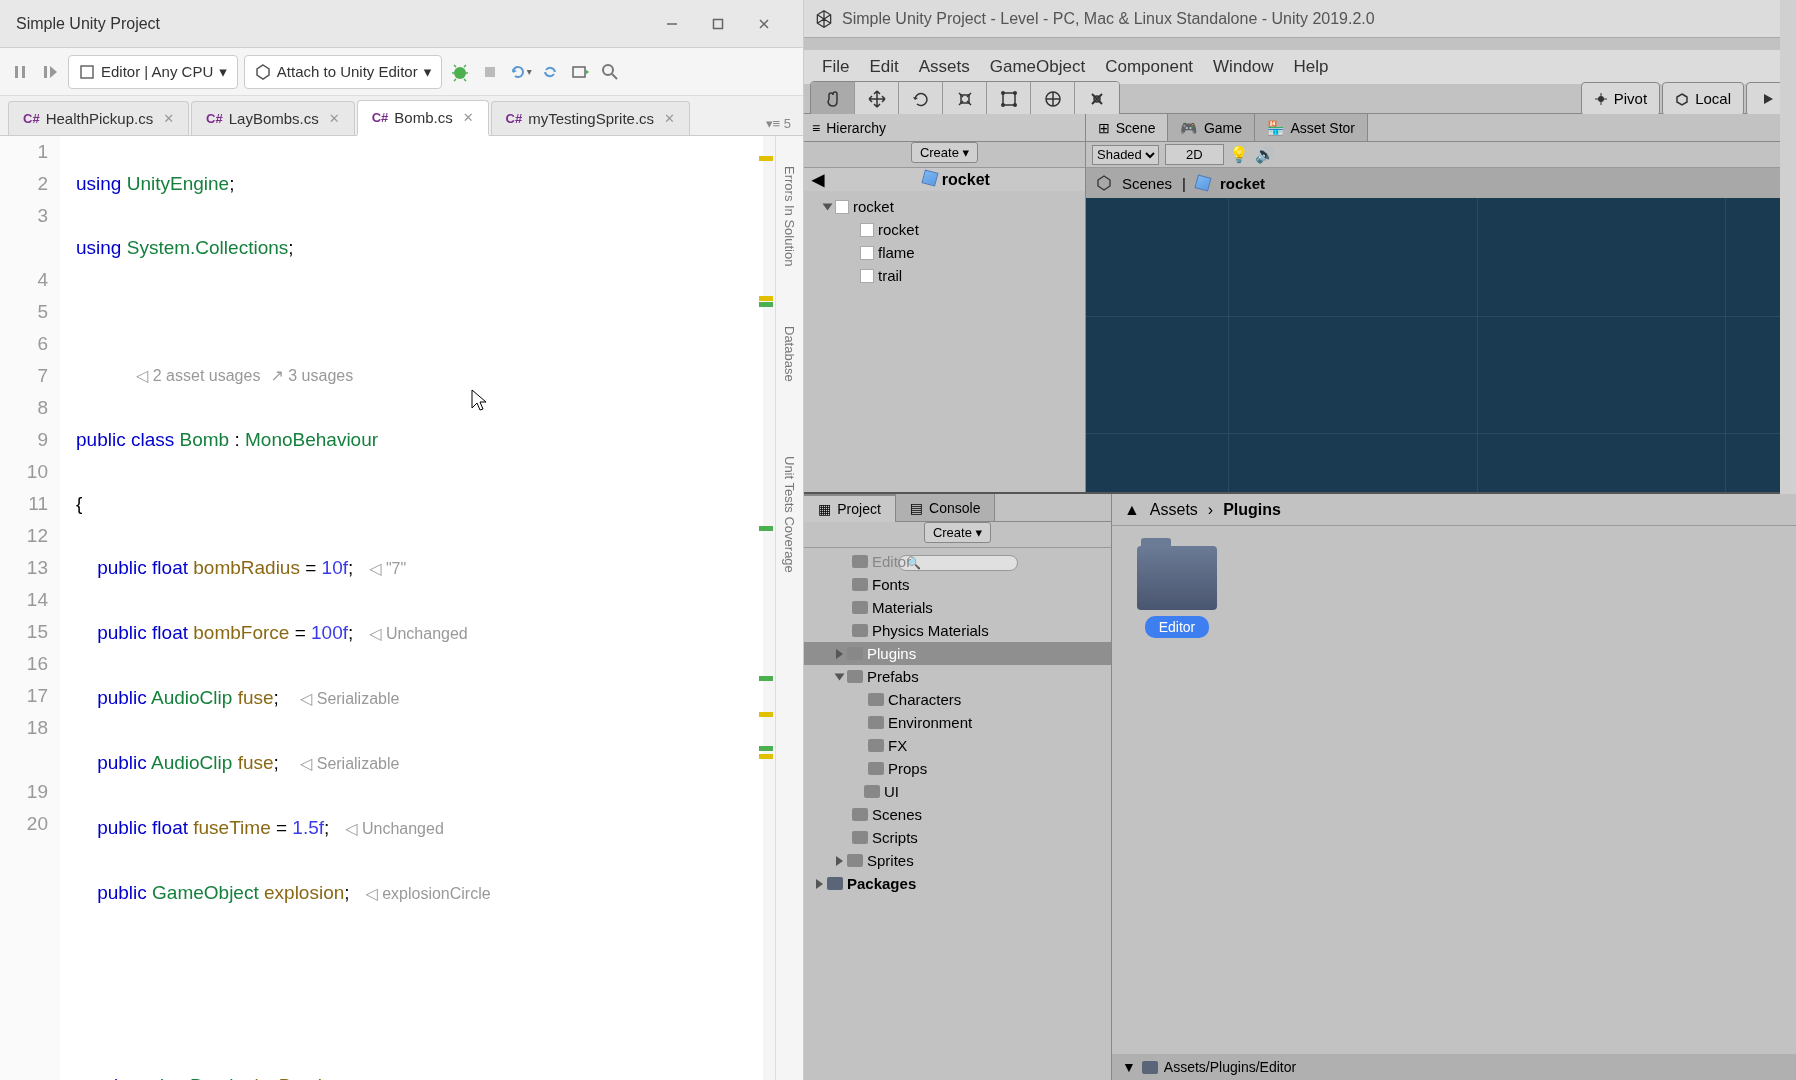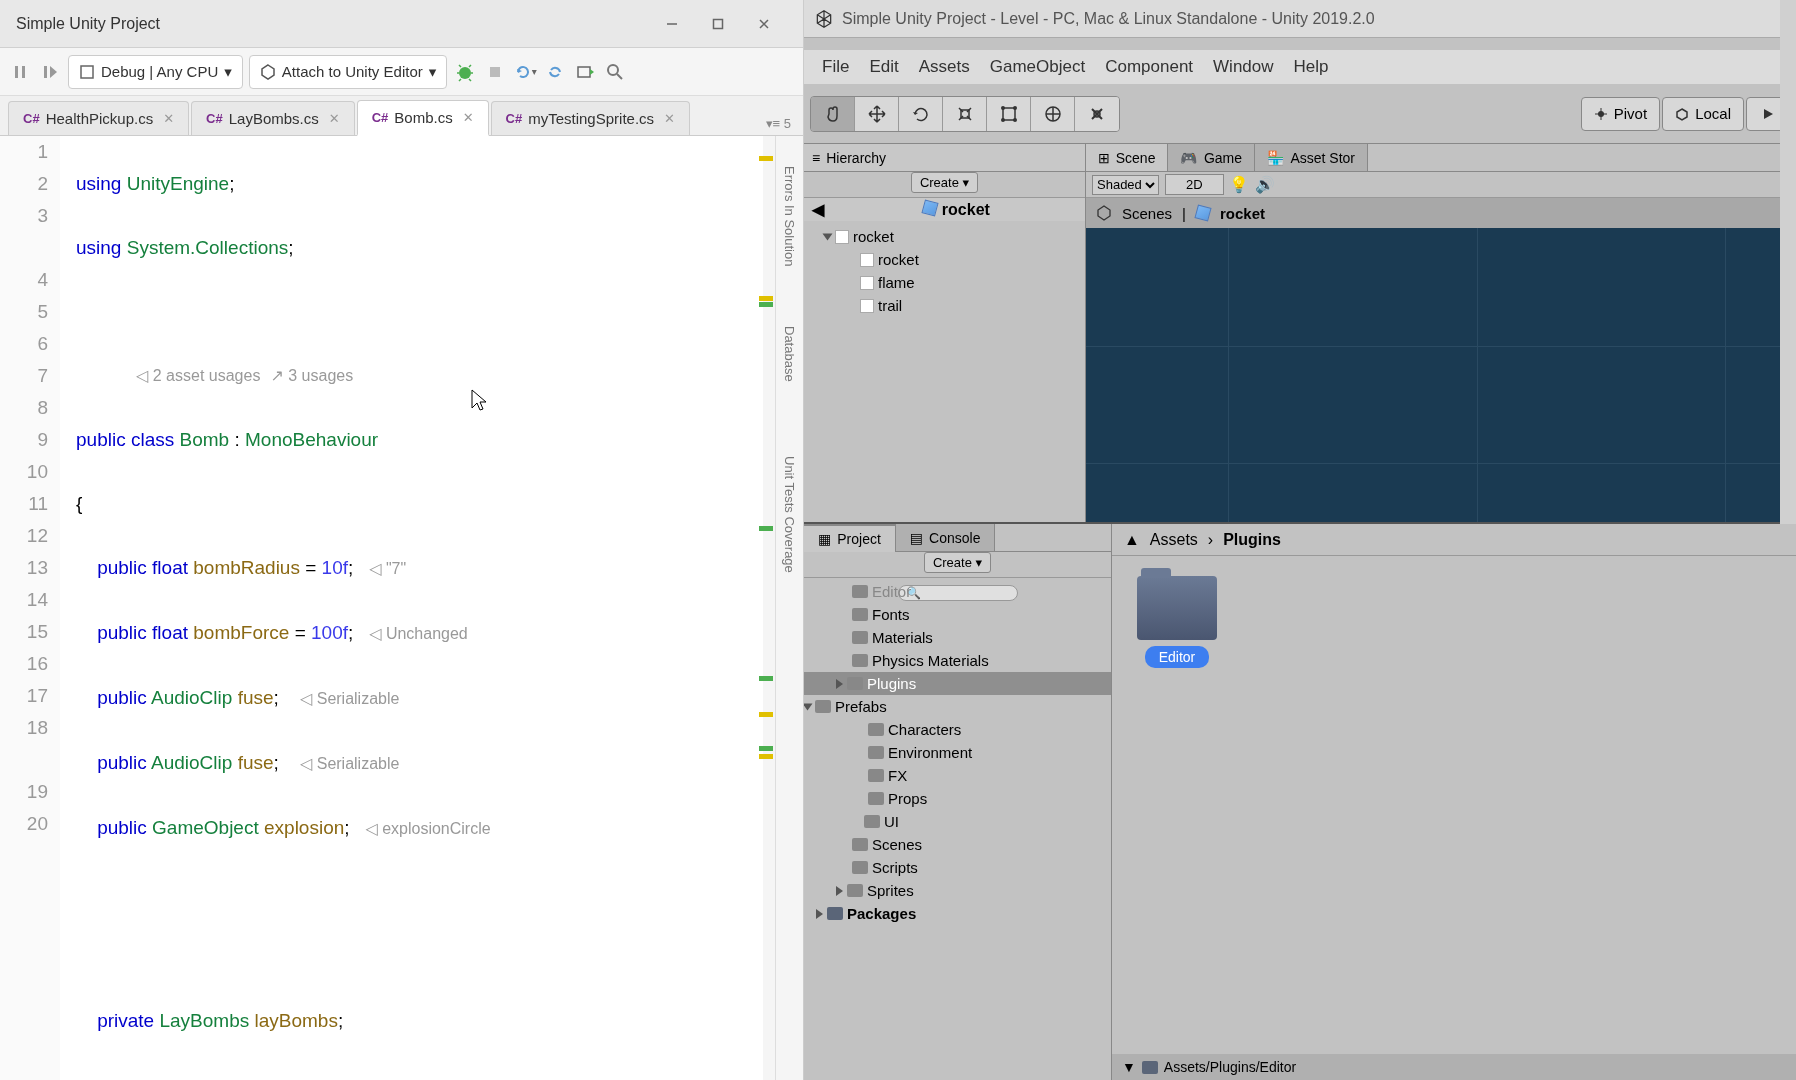--- a/index.html
+++ b/index.html
@@ -42,21 +42,21 @@
 .side-mark.g { background: #4caf50; }
 
 
 .unity { flex: 1; height: 100%; background: #c2c2c2; display: flex; flex-direction: column; }
 .unity-titlebar { height: 38px; background: #dcdcdc; display: flex; align-items: center; padding: 0 10px; border-bottom: 1px solid #aaa; gap: 8px; }
 .unity-logo { width: 20px; height: 20px; }
 .unity-title { font-size: 16px; color: #555; }
 .menu-bar { height: 34px; background: #dcdcdc; display: flex; align-items: center; padding: 0 8px; gap: 0; margin-top: 12px; }
 .menu-item { padding: 6px 10px; font-size: 17px; color: #333; }
 
-.unity-tb { height: 60px; background: #c2c2c2; display: flex; align-items: center; padding: 0 6px; gap: 2px; border-bottom: 1px solid #888; }
+.unity-tb { height: 30px; background: #c2c2c2; display: flex; align-items: center; padding: 0 6px; gap: 2px; border-bottom: 1px solid #888; }
 .utb-group { display: flex; border: 1px solid #888; border-radius: 4px; overflow: hidden; }
 .utb-btn { width: 44px; height: 34px; background: #d8d8d8; display: flex; align-items: center; justify-content: center; border-right: 1px solid #999; }
 .utb-btn:last-child { border-right: none; }
 .utb-btn.active { background: #aaa; }
 .utb-wide { padding: 0 12px; height: 34px; background: #d8d8d8; display: flex; align-items: center; gap: 6px; font-size: 15px; border: 1px solid #888; border-radius: 4px; }
 
 .unity-mid { flex: 1; display: flex; flex-direction: column; }
 .mid-top { height: 380px; display: flex; border-bottom: 2px solid #555; }
 .hierarchy { width: 282px; background: #c2c2c2; border-right: 1px solid #888; display: flex; flex-direction: column; }
 .panel-tab { height: 28px; background: #b0b0b0; display: flex; align-items: center; padding: 0 8px; gap: 6px; font-size: 14px; border-bottom: 1px solid #888; }
@@ -139,21 +139,21 @@
     <div class="tb-icon grey">
         <svg width="18" height="18">
           <rect x="3" y="3" width="3" height="12" fill="#999"></rect>
           <path d="M9 3 L16 9 L9 15 Z" fill="#999"></path>
         </svg>
       </div>
     <div class="tb-btn">
       <svg width="16" height="16">
           <rect x="2" y="2" width="12" height="12" fill="none" stroke="#666" stroke-width="1.5"></rect>
         </svg>
-      <span>Debug | Any CPU</span>
+      <span>Editor | Any CPU</span>
       <span>▾</span>
     </div>
     <div class="tb-btn">
       <svg width="16" height="16">
           <path d="M8 1 L14 5 L14 11 L8 15 L2 11 L2 5 Z" fill="none" stroke="#555" stroke-width="1.5"></path>
         </svg>
       <span>Attach to Unity Editor</span>
       <span>▾</span>
     </div>
     <div class="tb-icon green">
@@ -248,20 +248,21 @@
 <div><span class="kw">using</span> <span class="type">UnityEngine</span>;</div>
 <div><span class="kw">using</span> <span class="type">System.Collections</span>;</div>
 <div>&nbsp;</div>
 <div class="inlay-line"><span class="hint">◁ <span>2 asset usages</span></span>  <span class="hint">↗ <span>3 usages</span></span></div>
 <div><span class="kw">public</span> <span class="kw">class</span> <span class="type">Bomb</span> : <span class="type">MonoBehaviour</span></div>
 <div>{</div>
 <div>    <span class="kw">public</span> <span class="kw">float</span> <span class="nm">bombRadius</span> = <span class="lit">10f</span>;   <span class="hint">◁ <span>"7"</span></span></div>
 <div>    <span class="kw">public</span> <span class="kw">float</span> <span class="nm">bombForce</span> = <span class="lit">100f</span>;   <span class="hint">◁ <span>Unchanged</span></span></div>
 <div>    <span class="kw">public</span> <span class="type">AudioClip</span> <span class="nm">fuse</span>;    <span class="hint">◁ <span>Serializable</span></span></div>
 <div>    <span class="kw">public</span> <span class="type">AudioClip</span> <span class="nm">fuse</span>;    <span class="hint">◁ <span>Serializable</span></span></div>
+<div>    <span class="kw">public</span> <span class="kw">float</span> <span class="nm">fuseTime</span> = <span class="lit">1.5f</span>;   <span class="hint">◁ <span>Unchanged</span></span></div>
 <div>    <span class="kw">public</span> <span class="type">GameObject</span> <span class="nm">explosion</span>;   <span class="hint">◁ <span>explosionCircle</span></span></div>
 <div>&nbsp;</div>
 <div>&nbsp;</div>
 <div>    <span class="kw">private</span> <span class="type">LayBombs</span> <span class="nm">layBombs</span>;</div>
 
 
 
 
 
 
@@ -463,21 +464,21 @@
             </div>
           <div class="proj-row" style="padding-left:48px">
               <span class="folder-ic"></span> 
               <span>Physics Materials</span>
             </div>
           <div class="proj-row sel" style="padding-left:32px">
               <span class="tri"></span> 
               <span class="folder-ic"></span> 
               <span>Plugins</span>
             </div>
-          <div class="proj-row" style="">
+          <div class="proj-row" style="padding-left:32px">
               <span class="tri down"></span> 
               <span class="folder-ic"></span> 
               <span>Prefabs</span>
             </div>
           <div class="proj-row" style="padding-left:64px">
               <span class="folder-ic"></span> 
               <span>Characters</span>
             </div>
           <div class="proj-row" style="padding-left:64px">
               <span class="folder-ic"></span> 

